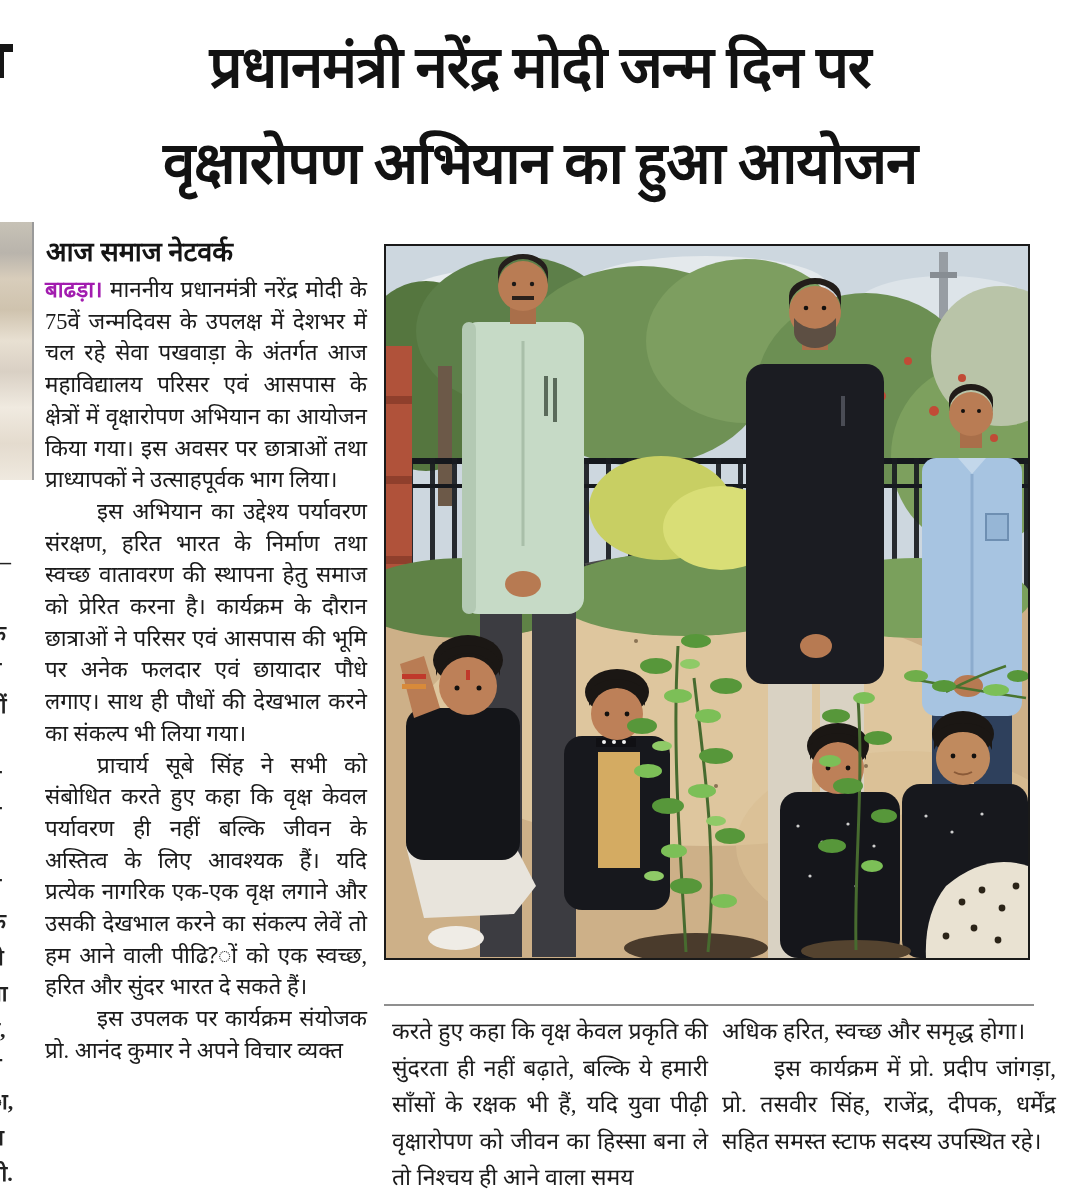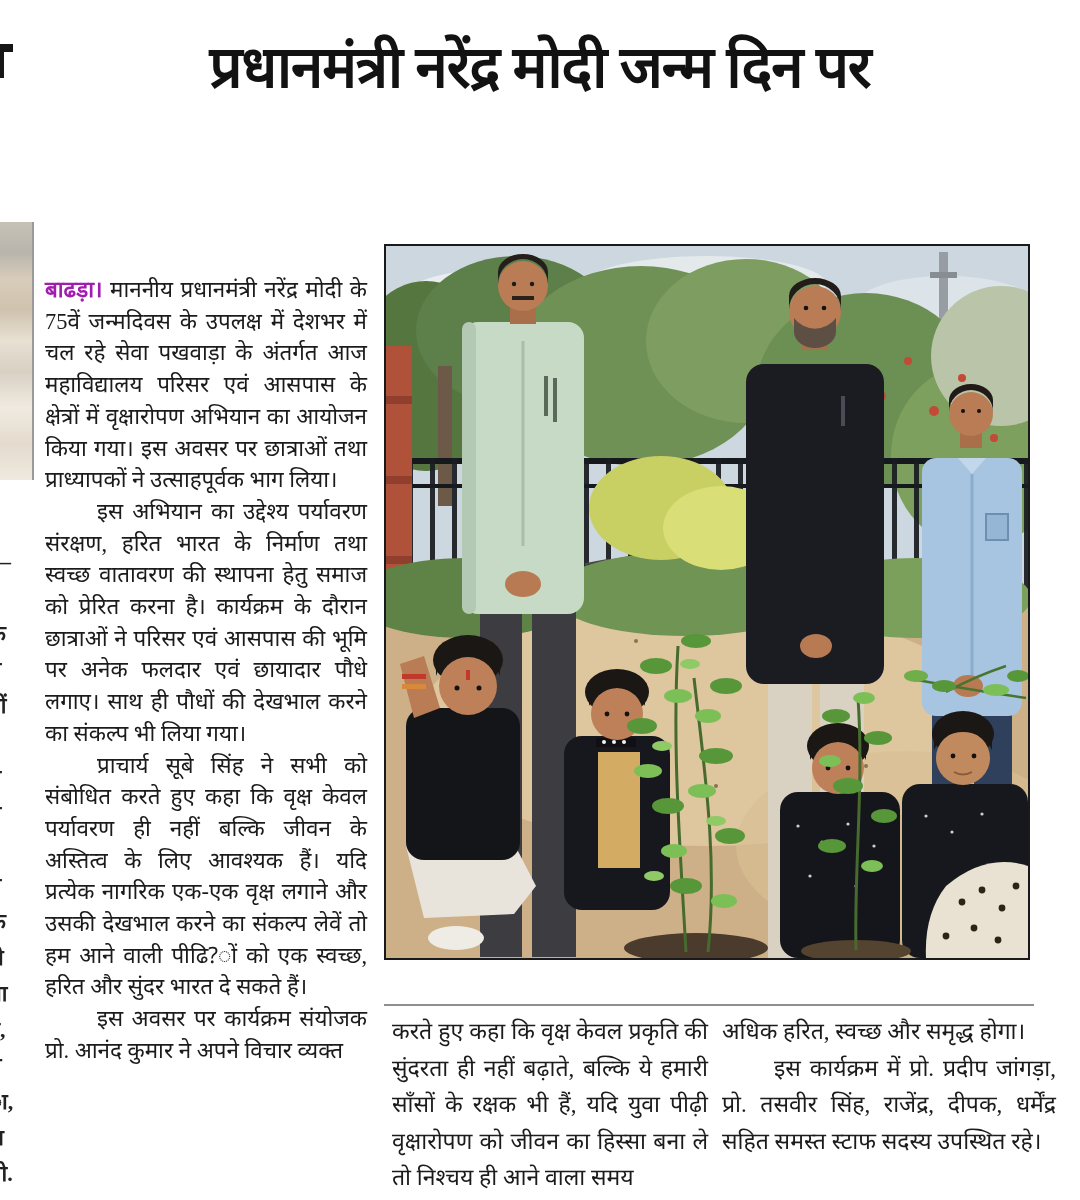--- a/index.html
+++ b/index.html
@@ -48,20 +48,21 @@
 
 <div class="page">
 
   <div class="cut-glyph">
     <div class="bar"></div>
     <div class="stem"></div>
   </div>
 
   <div class="headline">
     <div class="hl">प्रधानमंत्री नरेंद्र मोदी जन्म दिन पर</div>
+    <div class="hl">वृक्षारोपण अभियान का हुआ आयोजन</div>
   </div>
 
   <div class="strip-photo"></div>
   <div class="strip-chars">
     <span>—</span>
     <span>र</span>
     <span>क</span>
     <span>न</span>
     <span>हीं</span>
     <span>र</span>
@@ -72,25 +73,26 @@
     <span>क</span>
     <span>री</span>
     <span>या</span>
     <span>ट,</span>
     <span>प</span>
     <span>ा,</span>
     <span>ल</span>
     <span>प्रो.</span>
   </div>
 
+  <div class="byline">आज समाज नेटवर्क</div>
   <div class="left-col">
     <p class="body-text"><span class="lead">बाढड़ा।</span><span> माननीय प्रधानमंत्री नरेंद्र मोदी के 75वें जन्मदिवस के उपलक्ष में देशभर में चल रहे सेवा पखवाड़ा के अंतर्गत आज महाविद्यालय परिसर एवं आसपास के क्षेत्रों में वृक्षारोपण अभियान का आयोजन किया गया। इस अवसर पर छात्राओं तथा प्राध्यापकों ने उत्साहपूर्वक भाग लिया।</span></p>
     <p class="body-text indent">इस अभियान का उद्देश्य पर्यावरण संरक्षण, हरित भारत के निर्माण तथा स्वच्छ वातावरण की स्थापना हेतु समाज को प्रेरित करना है। कार्यक्रम के दौरान छात्राओं ने परिसर एवं आसपास की भूमि पर अनेक फलदार एवं छायादार पौधे लगाए। साथ ही पौधों की देखभाल करने का संकल्प भी लिया गया।</p>
     <p class="body-text indent">प्राचार्य सूबे सिंह ने सभी को संबोधित करते हुए कहा कि वृक्ष केवल पर्यावरण ही नहीं बल्कि जीवन के अस्तित्व के लिए आवश्यक हैं। यदि प्रत्येक नागरिक एक-एक वृक्ष लगाने और उसकी देखभाल करने का संकल्प लेवें तो हम आने वाली पीढि?ों को एक स्वच्छ, हरित और सुंदर भारत दे सकते हैं।</p>
-    <p class="body-text indent">इस अवसर पर कार्यक्रम संयोजक प्रो. आनंद कुमार ने अपने विचार व्यक्त</p>
+    <p class="body-text indent">इस उपलक पर कार्यक्रम संयोजक प्रो. आनंद कुमार ने अपने विचार व्यक्त</p>
   </div>
 
   <div class="photo-frame">
     <svg viewBox="0 0 642 712" preserveAspectRatio="none">
       <defs>
         <pattern id="fb" width="22" height="12" patternUnits="userSpaceOnUse">
           <rect x="0" y="0" width="5" height="12" fill="#181b20"></rect>
         </pattern>
       </defs>
 

